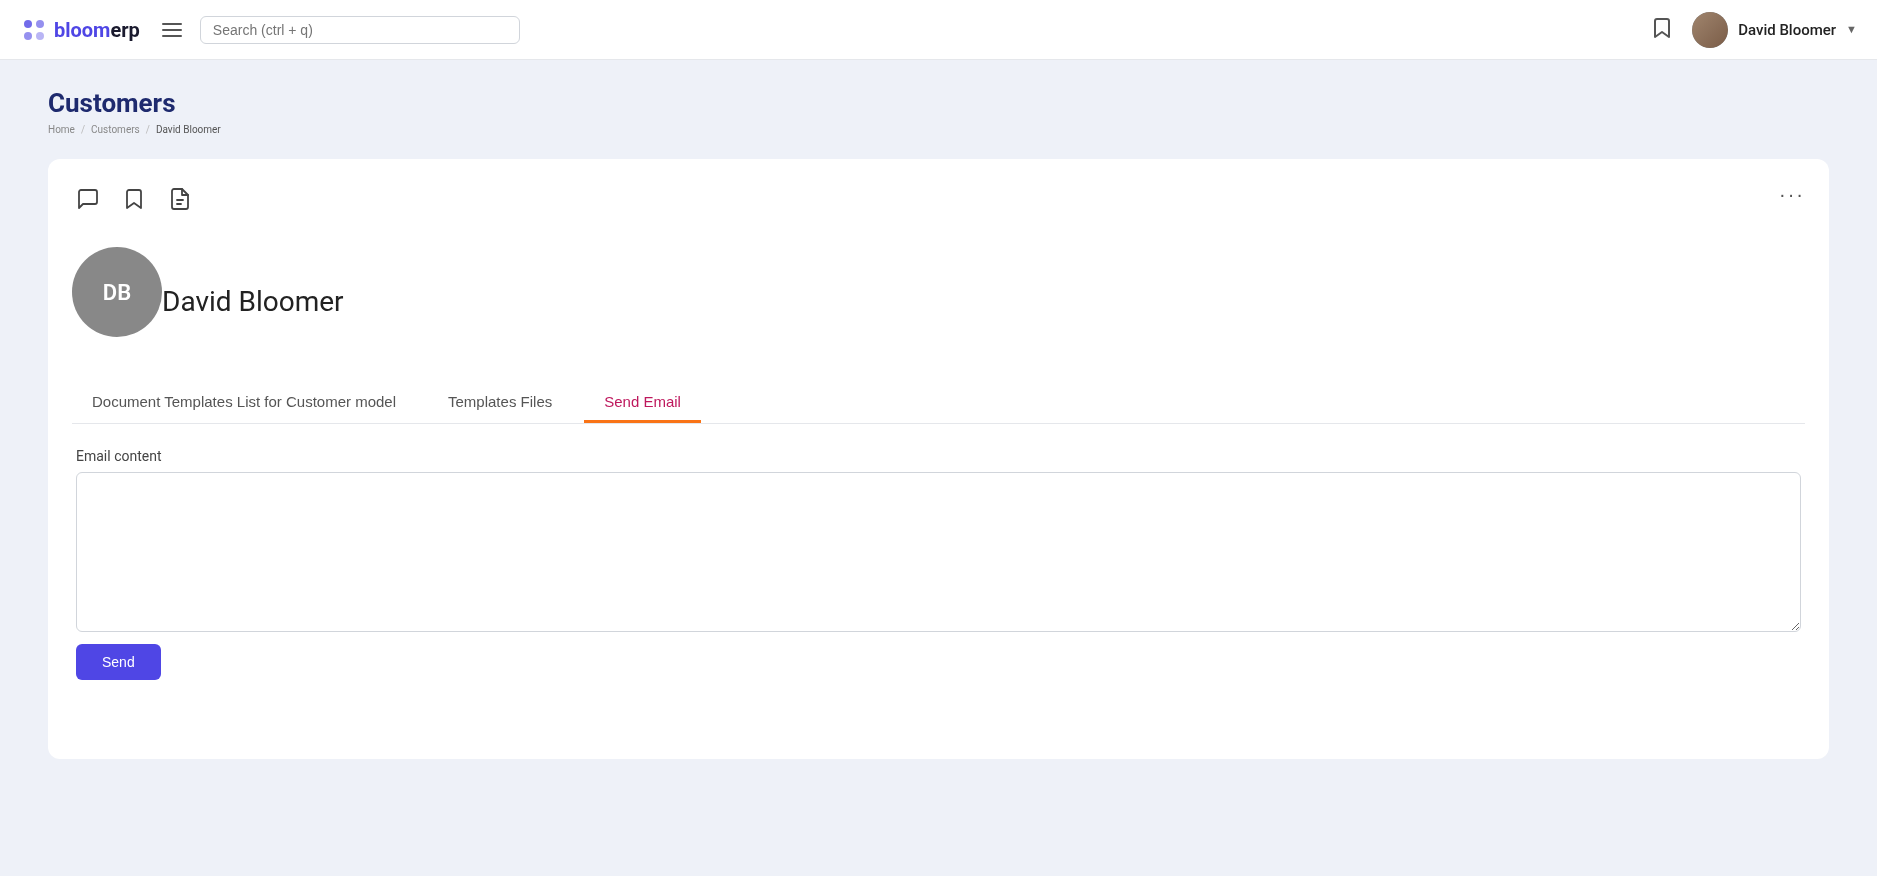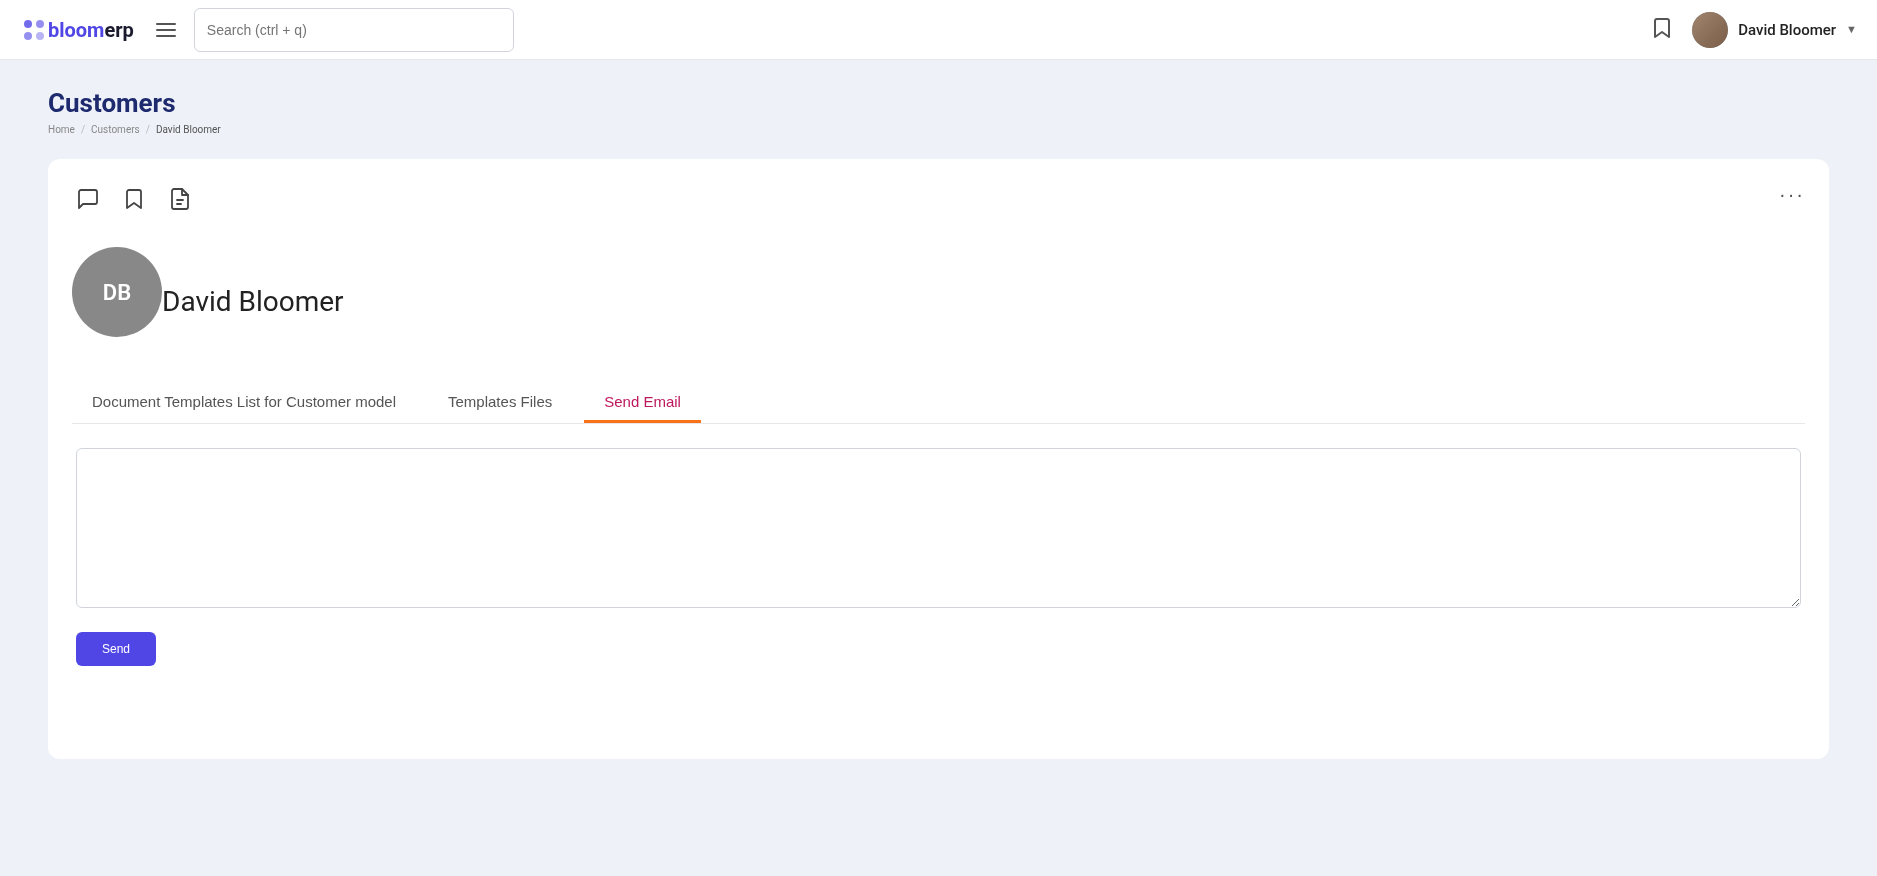--- a/index.html
+++ b/index.html
@@ -18,20 +18,21 @@
       align-items: center;
       padding: 0 20px;
       border-bottom: 1px solid #e5e7eb;
       position: sticky;
       top: 0;
       z-index: 100;
     }
     .navbar-logo {
       display: flex;
       align-items: center;
+      gap: 6px;
       margin-right: 16px;
     }
     .logo-icon {
       width: 28px;
       height: 28px;
     }
     .logo-text {
       font-size: 20px;
       font-weight: 700;
       color: #1a1a2e;
@@ -50,21 +51,21 @@
     }
     .hamburger-btn span {
       display: block;
       width: 20px;
       height: 2px;
       background: #555;
       border-radius: 2px;
     }
     .search-bar {
       flex: 0 0 320px;
-      height: 44px;
+      height: 28px;
       border: 1px solid #d1d5db;
       border-radius: 6px;
       padding: 0 12px;
       font-size: 14px;
       color: #888;
       outline: none;
       background: #fff;
     }
     .navbar-spacer { flex: 1; }
     .bookmark-btn {
@@ -242,27 +243,27 @@
       border: 1px solid #d1d5db;
       border-radius: 6px;
       padding: 12px;
       font-size: 14px;
       resize: vertical;
       outline: none;
       color: #333;
       font-family: inherit;
     }
     .send-btn {
-      margin-top: 20px;
+      margin-top: 8px;
       background: #4f46e5;
       color: #fff;
       border: none;
       border-radius: 6px;
       padding: 10px 26px;
-      font-size: 12px;
+      font-size: 14px;
       font-weight: 500;
       cursor: pointer;
     }
   </style>
 </head>
 <body>
 
 <nav class="navbar">
   <div class="navbar-logo">
     <svg class="logo-icon" viewBox="0 0 28 28" fill="none">
@@ -338,17 +339,18 @@
       <h2 class="customer-name">David Bloomer</h2>
     </div>
 
     <div class="tabs">
       <button class="tab">Document Templates List for Customer model</button>
       <button class="tab">Templates Files</button>
       <button class="tab active">Send Email</button>
     </div>
 
     <div class="email-form-section">
+      <label class="email-content-label">Email content</label>
       <textarea class="email-content-textarea" style=""></textarea>
       <button class="send-btn">Send</button>
     </div>
   </div>
 </div>
 
 </body></html>

